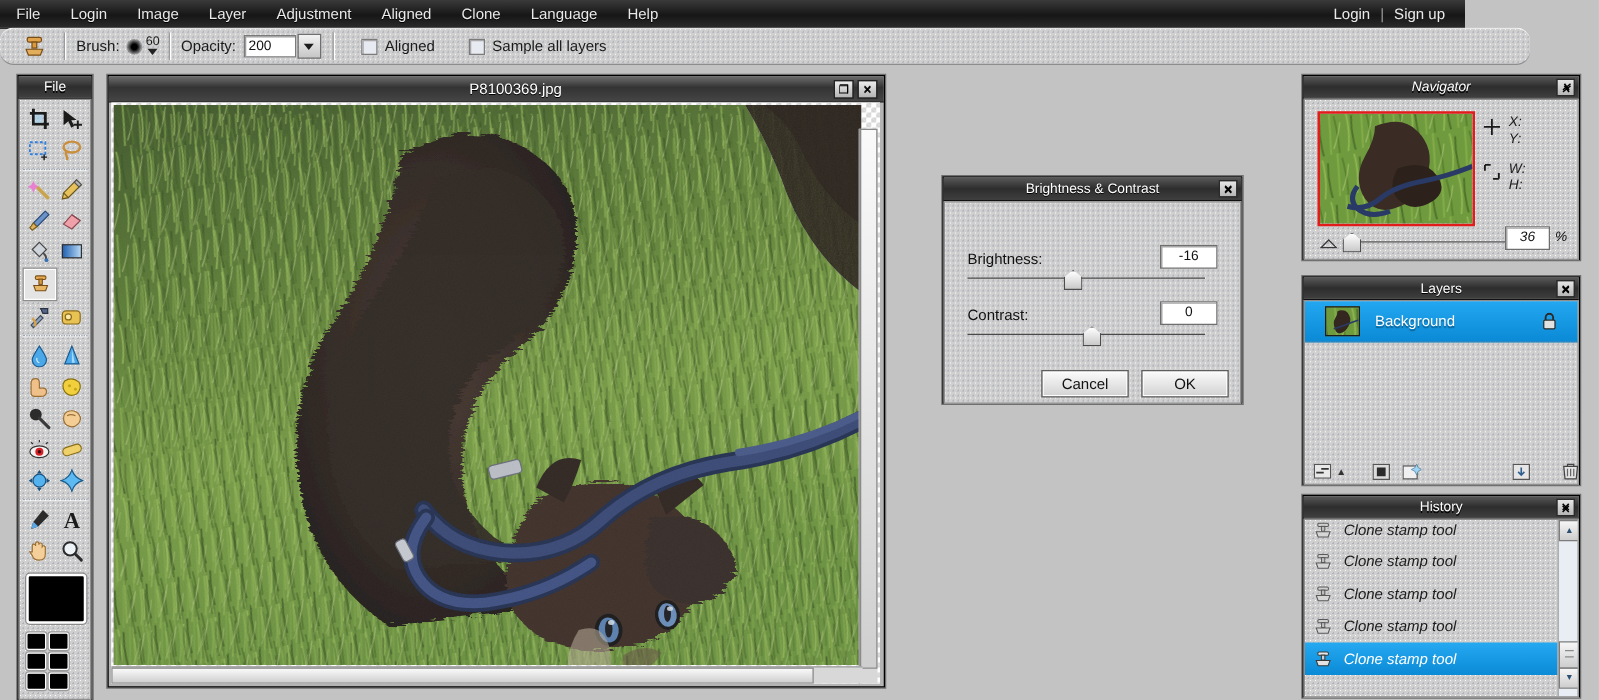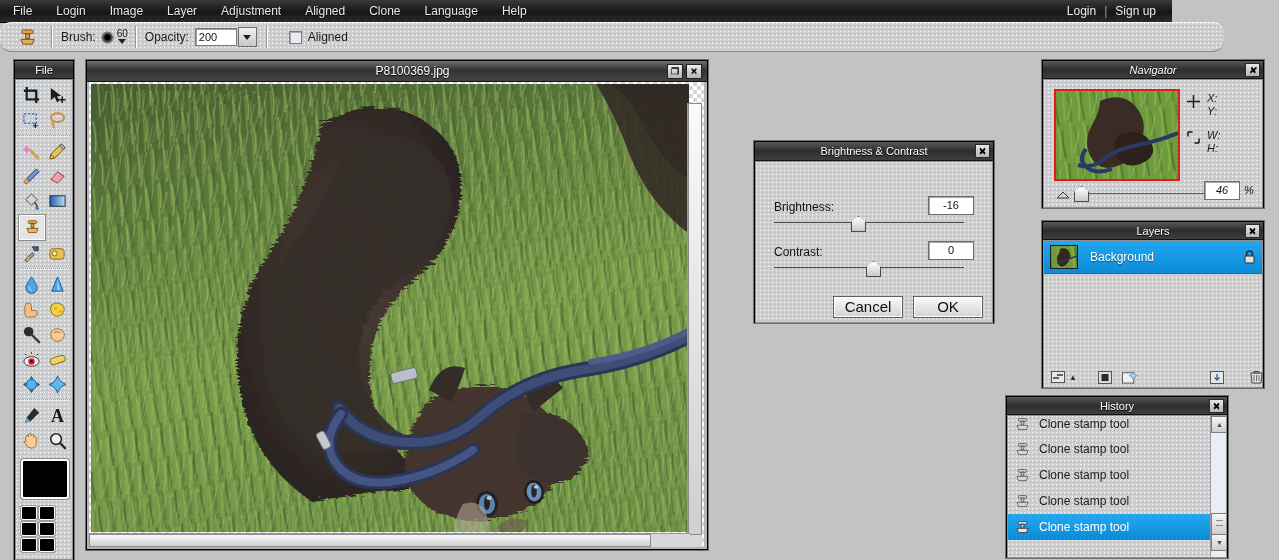--- a/index.html
+++ b/index.html
@@ -142,51 +142,51 @@
   .sliderknob{
     position:absolute;width:13px;height:14px;
     background:linear-gradient(#ffffff,#c9c9c9);
     border:1px solid #4c4c4c;
     clip-path:polygon(50% 0%,100% 38%,100% 100%,0% 100%,0% 38%);
   }
   .dlgbtn{
     position:absolute;width:68px;height:20px;
     background:linear-gradient(#fbfbfb,#d2d2d2);
     border:1px solid #5e5e5e;box-shadow:inset 0 0 0 1px #fff;
-    font-size:15px;color:#111;text-align:center;line-height:20px;
+    font-size:12px;color:#111;text-align:center;line-height:20px;
   }
 
   
   #navpanel{left:1042px;top:60px;width:220px;height:146px;font-style:italic;}
   #navpanel .pbody{height:127px;position:relative;padding:0;}
   #navthumb{position:absolute;left:10px;top:9px;width:122px;height:88px;border:2px solid #e21b1b;overflow:hidden;}
   .navinfo{position:absolute;font-size:11px;color:#1b1b1b;line-height:12px;}
   #navslider{position:absolute;left:12px;top:106px;width:170px;height:14px;}
   .navtrack{position:absolute;left:24px;top:7px;width:124px;height:1px;background:#5d5d5d;}
   .navzoomfield{position:absolute;left:160px;top:101px;width:34px;height:17px;background:#fff;border:1px solid #6e6e6e;box-shadow:inset 1px 1px 0 #a5a5a5;font-size:11px;color:#111;text-align:center;line-height:17px;}
   .navpct{position:absolute;left:200px;top:104px;font-size:11px;color:#111;}
 
   
   #layerspanel{left:1042px;top:221px;width:220px;height:165px;}
   #layerspanel .pbody{height:146px;padding:0;position:relative;}
   .layerrow{
     display:flex;align-items:center;height:32px;
     background:linear-gradient(#23a7f0,#0b8ad6);
-    border-bottom:1px solid #0076c0;padding:0 6px;
+    border-bottom:1px solid #0076c0;padding:0 16px;
   }
   .layerthumb{width:26px;height:22px;border:1px solid #1d1d1d;overflow:hidden;background:#6a8b3d;}
   .layername{color:#fff;font-size:12px;margin-left:12px;text-shadow:0 1px 1px rgba(0,0,0,.4);}
   .lockicon{margin-left:auto;font-size:13px;color:#2f2f2f;}
   .layerbtns{position:absolute;left:0;bottom:0;width:100%;height:20px;display:flex;align-items:center;padding:0 6px;gap:9px;}
   .lbtn{width:15px;height:14px;display:flex;align-items:center;justify-content:center;}
 
   
-  #histpanel{left:1006px;top:396px;width:220px;height:160px;}
+  #histpanel{left:1042px;top:396px;width:220px;height:160px;}
   #histpanel .pbody{height:141px;padding:0;position:relative;overflow:hidden;}
-  .histrow{display:flex;align-items:center;height:26px;padding-left:6px;}
+  .histrow{display:flex;align-items:center;height:26px;padding-left:6px;font-style:italic;}
   .histrow.sel{background:linear-gradient(#25a9f1,#0b8ad6);}
   .histrow.sel .htext{color:#fff;}
   .htext{font-size:12px;color:#1c1c1c;margin-left:8px;}
   .histscroll{position:absolute;right:0;top:0;width:15px;height:141px;background:#e9eef4;border-left:1px solid #9a9a9a;}
   .hsbtn{width:15px;height:15px;background:linear-gradient(#f6f6f6,#cdcdcd);border:1px solid #7d7d7d;display:flex;align-items:center;justify-content:center;}
   .hsthumb{position:absolute;left:0;top:97px;width:15px;height:20px;background:linear-gradient(#f6f6f6,#cdcdcd);border:1px solid #7d7d7d;}
 
   svg{display:block;}
 </style>
 </head>
@@ -231,20 +231,24 @@
       <span class="lbl">Opacity:</span>
       <span class="numfield" style="margin-left:6px;">200</span>
       <span class="spin">
           <i></i>
         </span>
     </div>
     <div class="vsep"></div>
     <div class="grp" style="padding-left:22px;">
       <span class="chk"></span>
       <span class="lbl">Aligned</span>
+    </div>
+    <div class="grp" style="padding-left:18px;">
+      <span class="chk"></span>
+      <span class="lbl">Sample all layers</span>
     </div>
   </div>
 
   <div id="tools" class="panel">
     <div class="ptitle">
       <span>File</span>
     </div>
     <div class="pbody dots">
       <div class="toolgrid">
 
@@ -614,21 +618,21 @@
       <div id="navslider">
         <svg style="position:absolute;left:0;top:5px;" width="14" height="8" viewBox="0 0 14 8">
           <path d="M1 7 L7 1 L13 7 Z" fill="none" stroke="#3a3a3a"></path>
         </svg>
         <div class="navtrack"></div>
         <div class="sliderknob" style="left:18px;top:0px;"></div>
         <svg style="position:absolute;left:152px;top:3px;" width="20" height="10" viewBox="0 0 20 10">
           <path d="M1 9 L5 3 L9 9 Z M10 9 L15 1 L20 9 Z" fill="none" stroke="#3a3a3a"></path>
         </svg>
       </div>
-      <div class="navzoomfield">46</div>
+      <div class="navzoomfield">36</div>
       <div class="navpct">%</div>
     </div>
   </div>
 
   <div id="layerspanel" class="panel">
     <div class="ptitle">
       <span>Layers</span>
       <span class="pclose">✕</span>
     </div>
     <div class="pbody dots">

